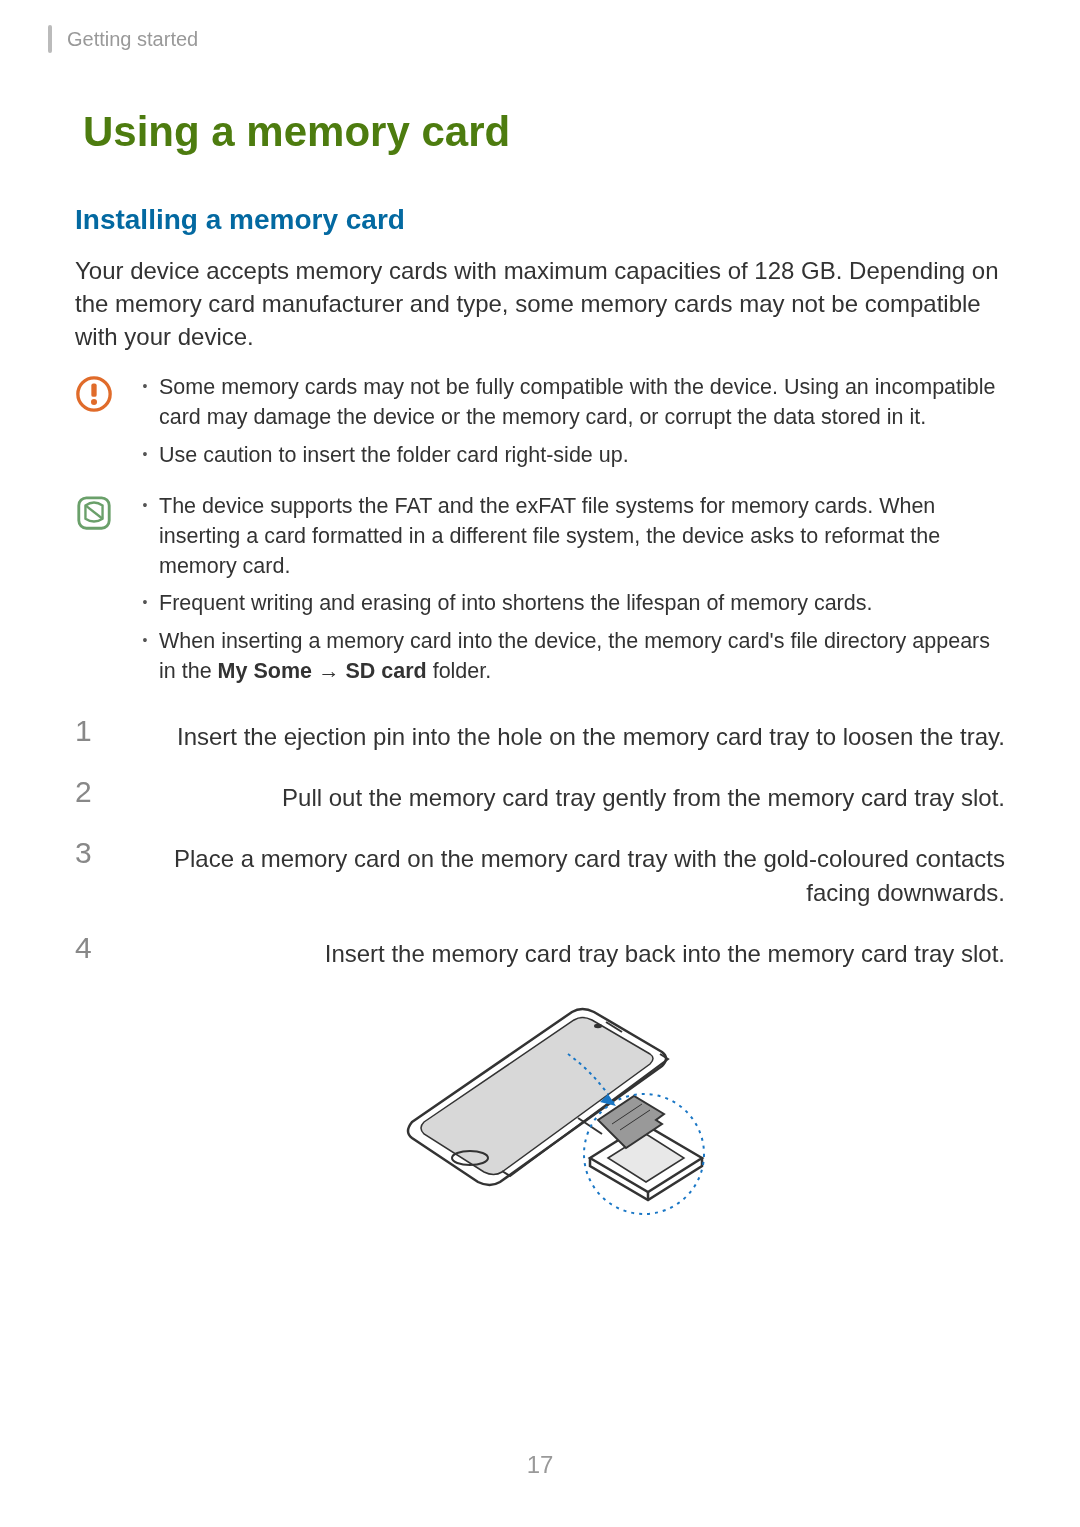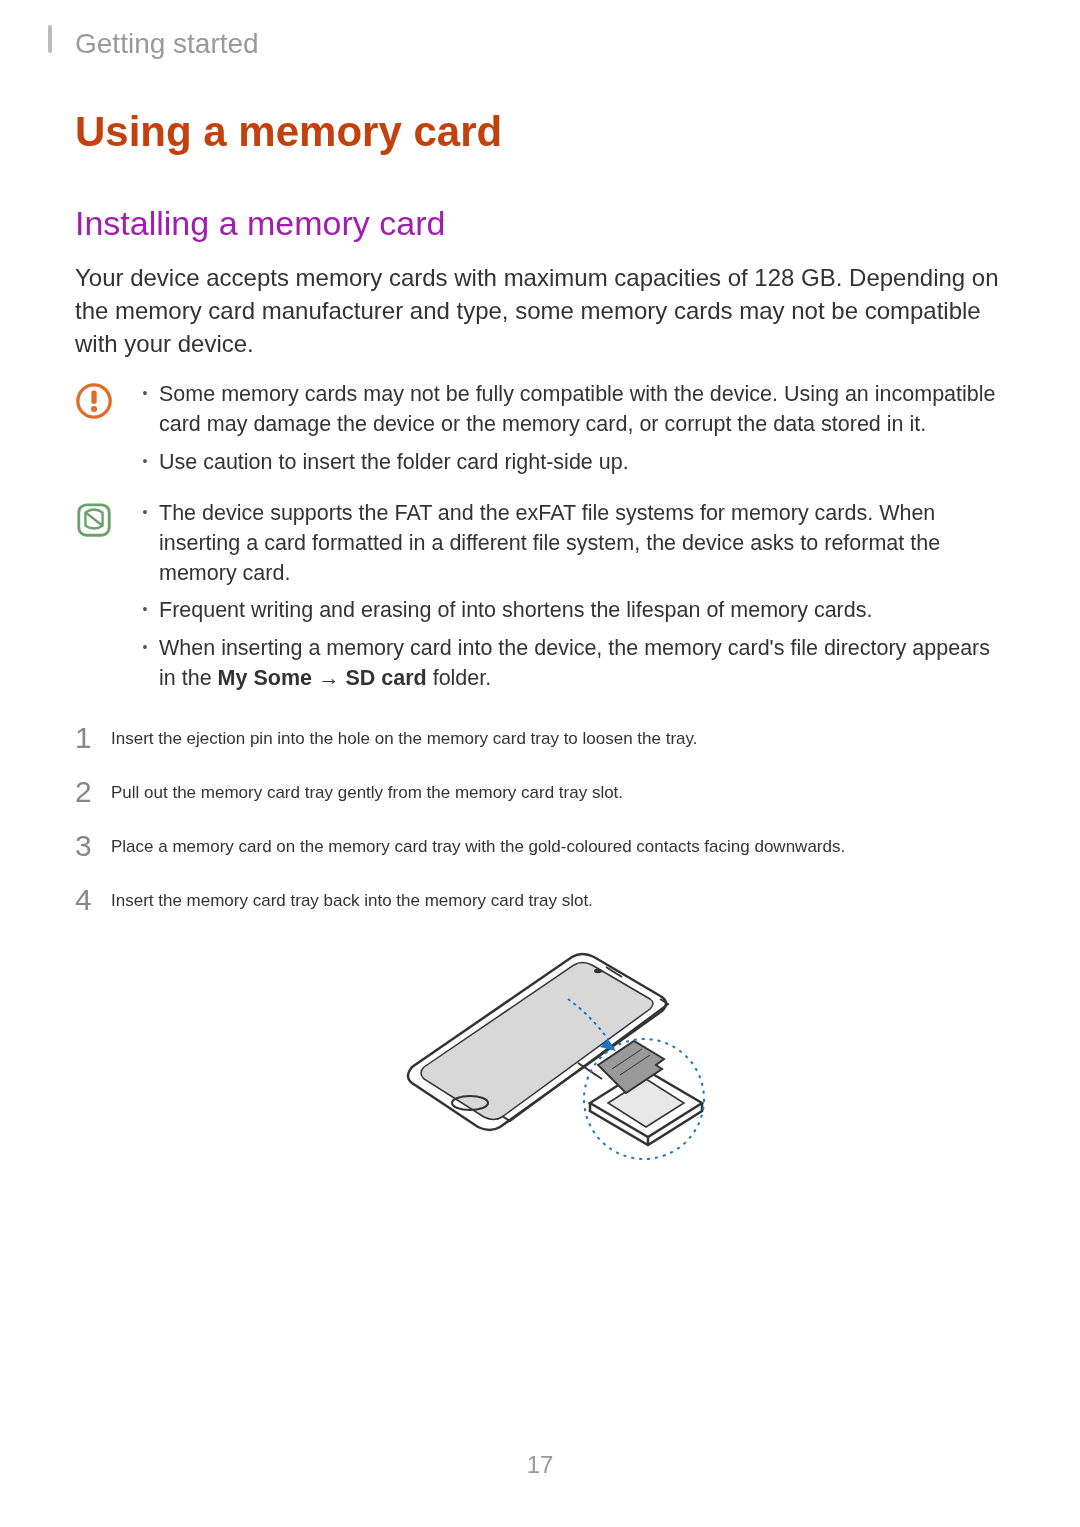--- a/index.html
+++ b/index.html
@@ -15,39 +15,40 @@
       position: absolute;
       left: 48px;
       top: 25px;
       width: 4px;
       height: 28px;
       background: #bbb;
       border-radius: 2px;
     }
     .section-header {
       position: absolute;
-      left: 75px;
+      left: 67px;
       top: 28px;
-      font-size: 28px;
+      font-size: 20px;
       color: #999;
       font-weight: 400;
     }
     .content {
       padding: 108px 75px 0 75px;
     }
     .h1 {
       font-size: 42px;
       font-weight: 700;
-      color: #c2410c;
+      color: #4d7c0f;
       margin-bottom: 48px;
+      margin-left: 8px;
     }
     .h2 {
-      font-size: 34px;
-      font-weight: 400;
-      color: #a21caf;
+      font-size: 28px;
+      font-weight: 700;
+      color: #0369a1;
       margin-bottom: 18px;
     }
     .body-text {
       font-size: 24px;
       line-height: 1.38;
       color: #333;
       margin-bottom: 20px;
     }
     .notice-block {
       display: flex;
@@ -89,23 +90,24 @@
     .step-num {
       width: 36px;
       flex-shrink: 0;
       font-size: 30px;
       color: #888;
       font-weight: 400;
       line-height: 1;
     }
     .step-text {
       flex: 1;
-      font-size: 17px;
+      font-size: 24px;
       line-height: 1.38;
       padding-top: 4px;
+      text-align: right;
     }
     .bold { font-weight: 700; }
     .arrow { font-family: Arial; }
     .figure {
       display: flex;
       justify-content: center;
       margin-top: 12px;
     }
     .page-number {
       position: absolute;

